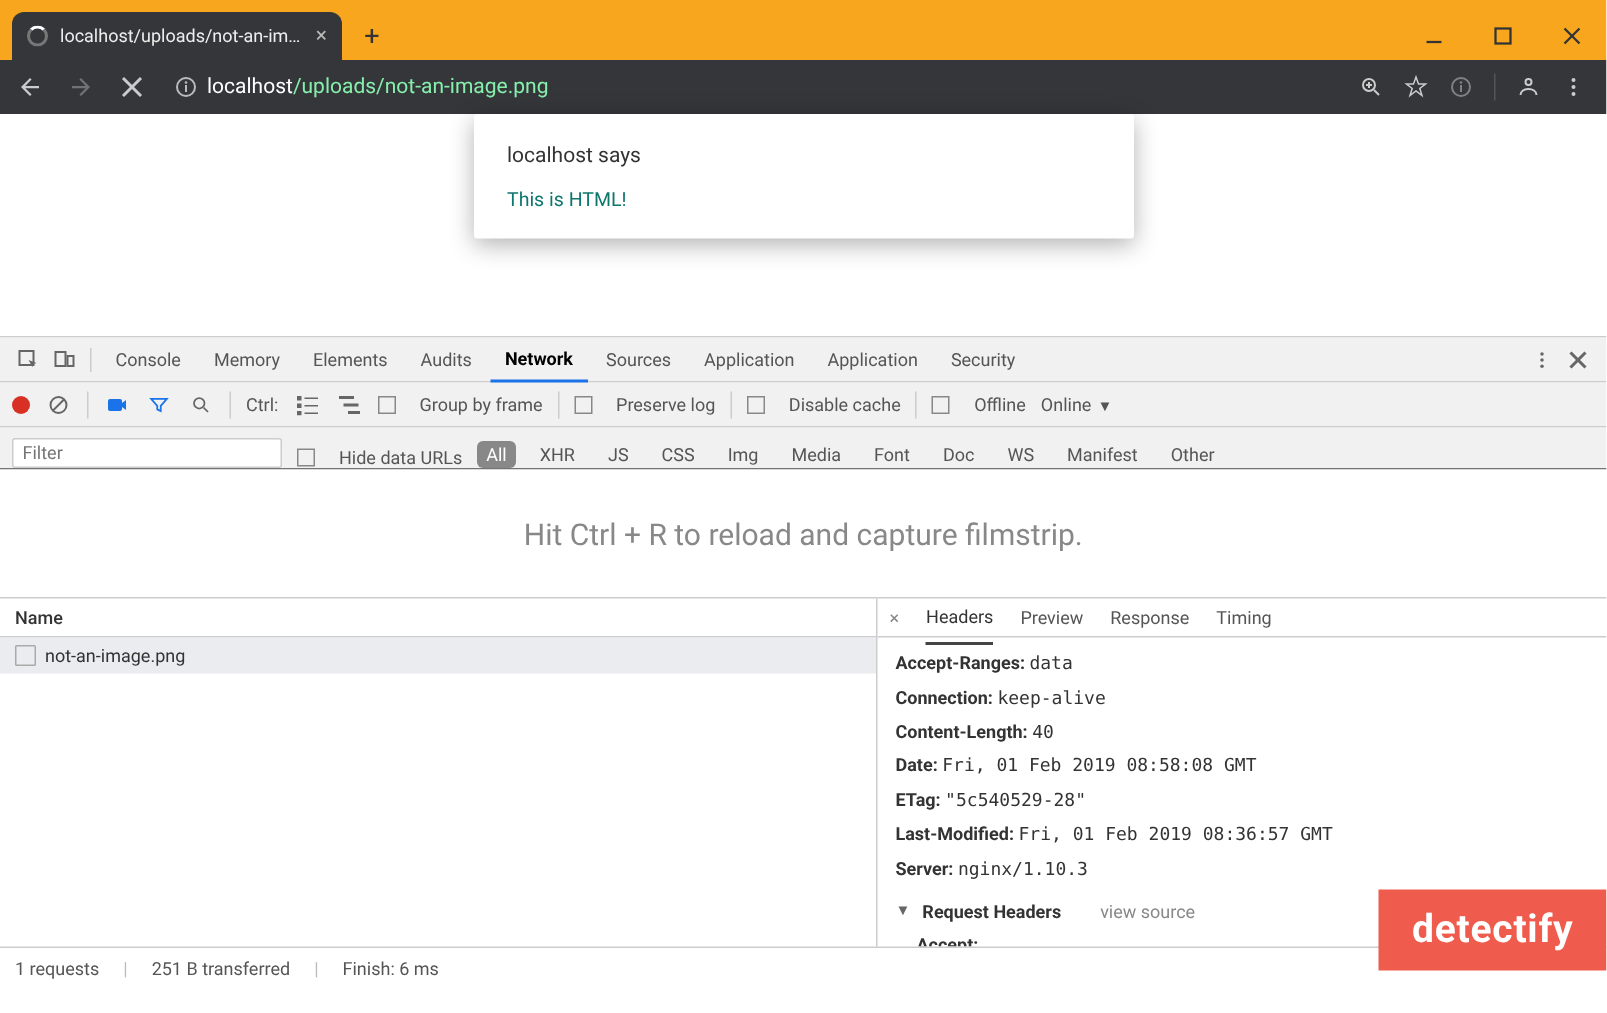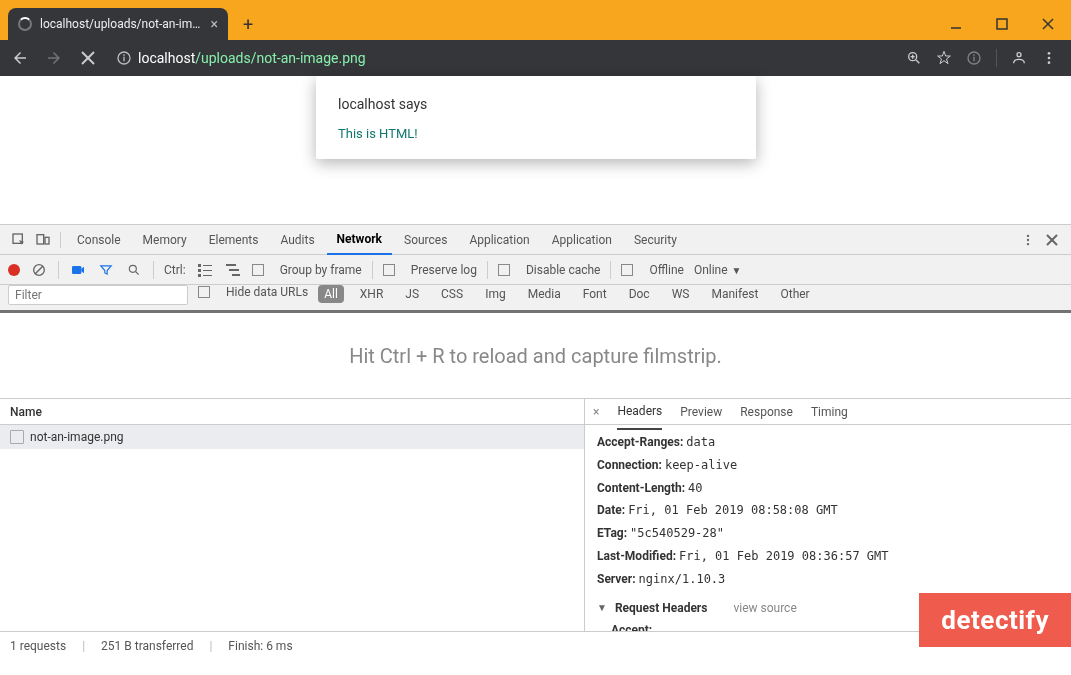--- a/index.html
+++ b/index.html
@@ -33,21 +33,21 @@
 .dt-tab { padding:0 10px; height:30px; display:flex; align-items:center; cursor:pointer; }
 .dt-tab.active { color:#000000; border-bottom:2px solid #1a73e8;font-weight:bold; }
 .dt-spacer { flex:1; }
 .dt-toolbar { height:30px; background:#f1f1f1; border-bottom:1px solid #ccc; display:flex; align-items:center; padding:0 8px; font-size:12px; color:#555; gap:10px; }
 .rec-dot { width:12px;height:12px;background:#d93025;border-radius:50%; }
 .tb-icon { width:18px;height:18px;display:flex;align-items:center;justify-content:center; }
 .tb-label { display:flex;align-items:center;gap:16px; }
 .tb-check { width:12px;height:12px;border:1px solid #888; }
 .tb-sep { width:1px;height:18px;background:#ccc; }
 .dropdown-arrow { font-size:10px;color:#555;margin-left:4px; }
-.dt-filter { height:28px; background:#f1f1f1; border-bottom:3px solid #737373; display:flex; align-items:flex-start; padding:0 8px; font-size:12px; color:#555; gap:10px; }
+.dt-filter { height:28px; background:#f1f1f1; border-bottom:1px solid #737373; display:flex; align-items:flex-end; padding:0 8px; font-size:12px; color:#555; gap:10px; }
 .filter-input { border:1px solid #ccc; height:20px; width:180px; padding:0 6px; font-size:12px; border-radius:2px; }
 .pill { padding:2px 6px; border-radius:4px; }
 .pill.active { background:#888; color:#fff; }
 .filmstrip { height:86px; background:#fff; display:flex; align-items:center; justify-content:center; color:#888; font-size:20px; border-bottom:1px solid #ccc; }
 .network-body { display:flex; height:232px; }
 .net-list { width:585px; border-right:1px solid #ccc; display:flex; flex-direction:column; }
 .net-header { height:26px; border-bottom:1px solid #ccc; display:flex; align-items:center; padding:0 10px; font-size:12px; color:#333; font-weight:500; }
 .net-row { height:24px; display:flex; align-items:center; padding:0 10px; font-size:12px; color:#333; background:#eaecef; gap:6px; }
 .file-icon { width:14px;height:14px;border:1px solid #aaa;border-radius:1px; }
 .net-detail { flex:1; display:flex; flex-direction:column; font-size:12px; overflow:hidden; }

